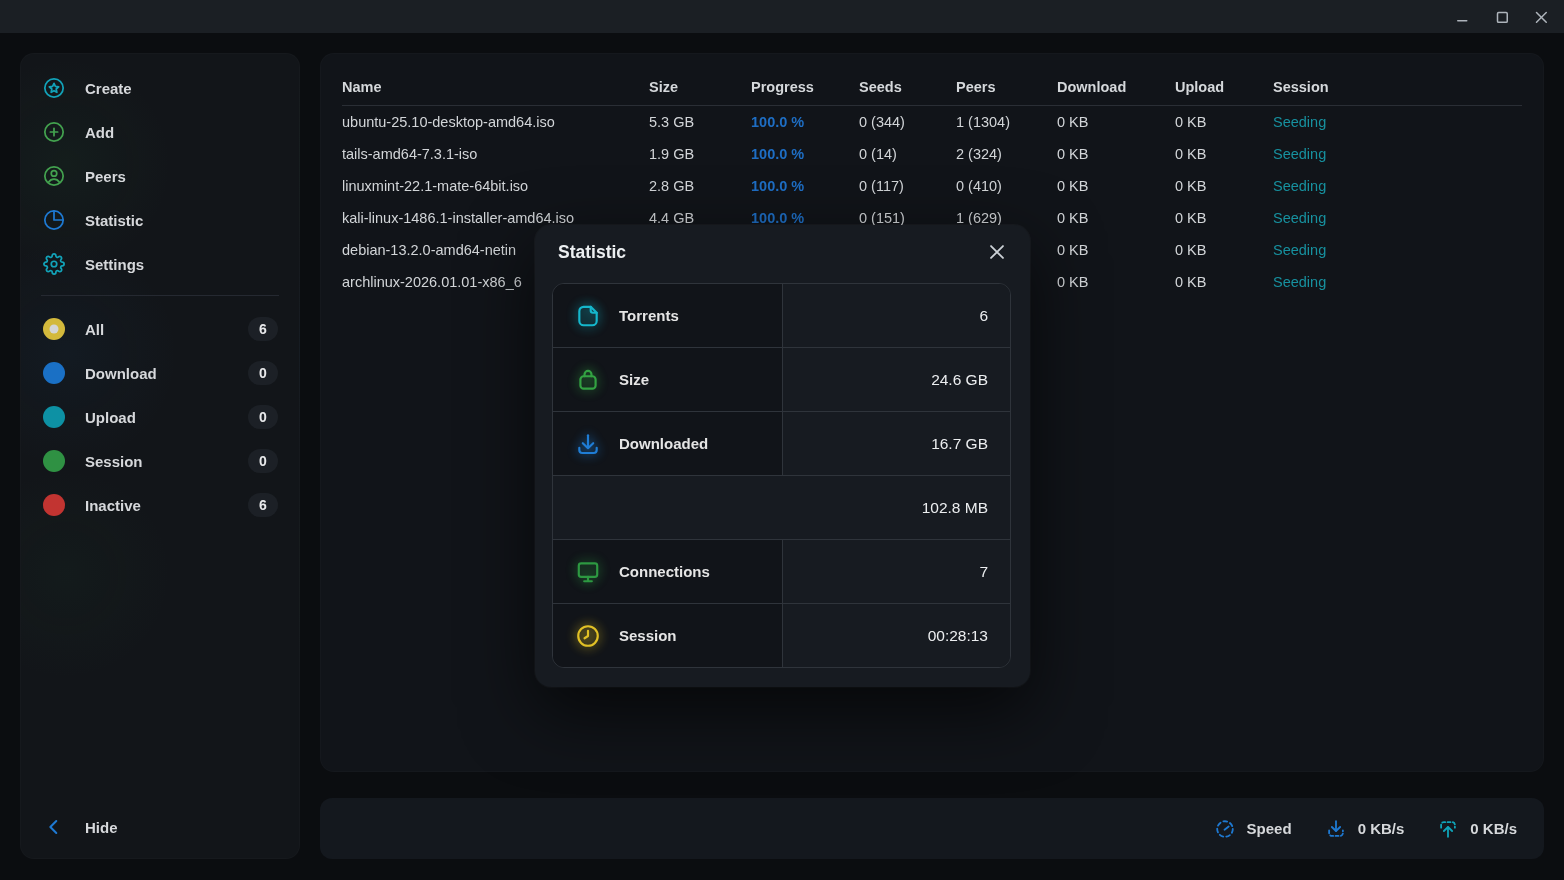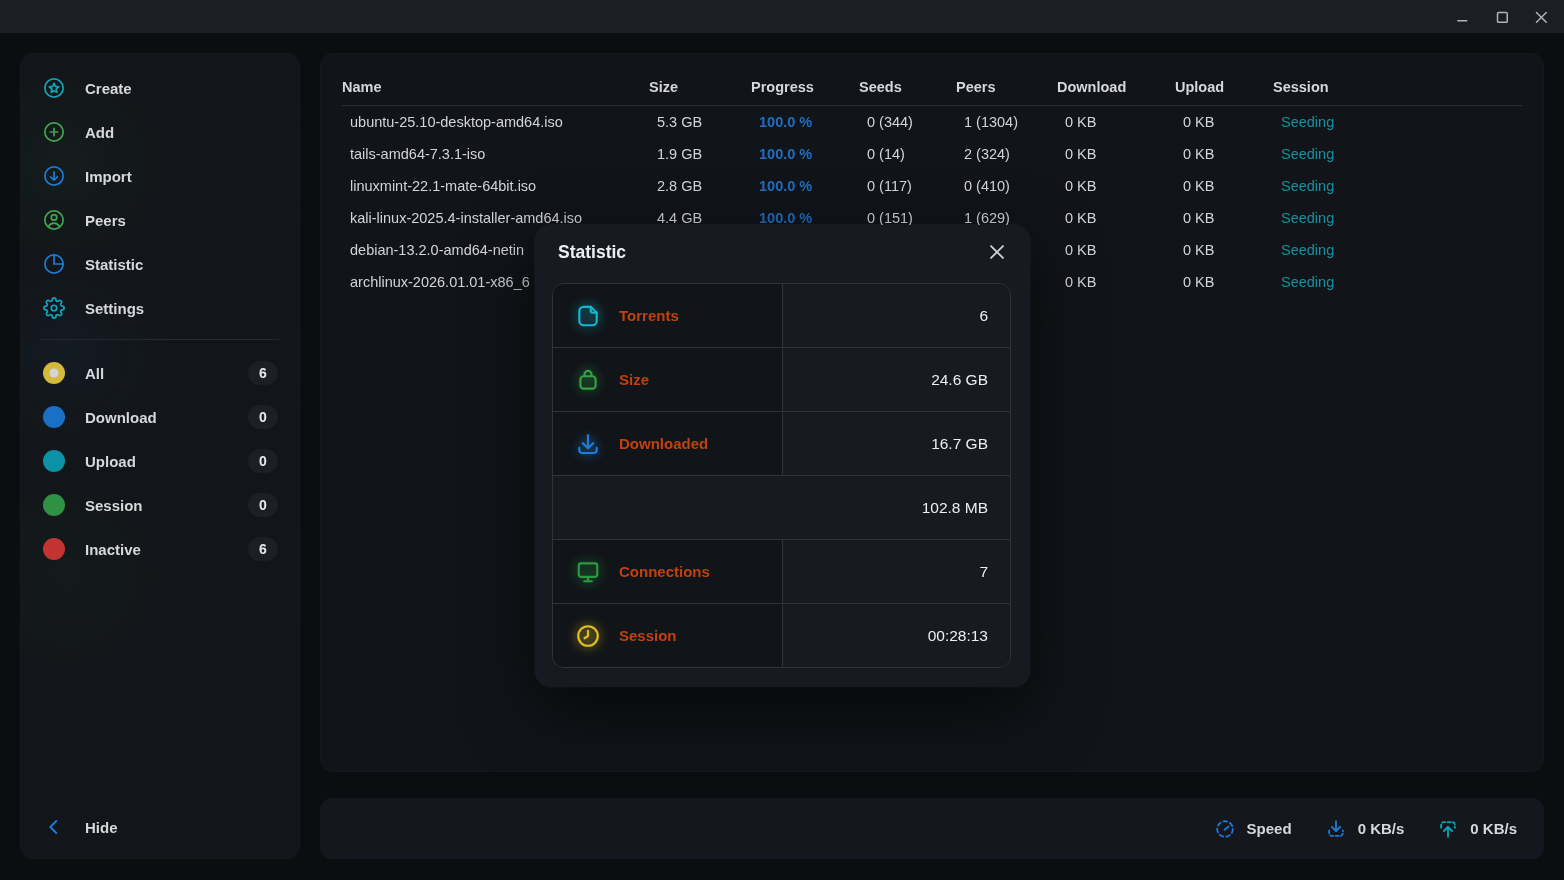--- a/index.html
+++ b/index.html
@@ -78,21 +78,21 @@
     display:grid;
     grid-template-columns:307px 102px 108px 97px 101px 118px 98px 1fr;
     align-items:center;
   }
   .thead{
     height:52px; padding-top:14px;
     border-bottom:1px solid #2a2e35;
     font-size:14.5px; font-weight:700; color:#d5d8db;
   }
   .trow{ height:32px; font-size:14.5px; color:#d2d5d8; }
-  .trow span{ white-space:nowrap;margin-left:8px; }
+  .trow span{ white-space:nowrap; }
   .c-prog{ font-weight:600; }
   .c-status{ font-weight:500; }
 
   
   .statusbar{
     position:absolute; left:320px; top:798px; width:1224px; height:61px;
     border-radius:12px; background:#14181e;
     display:flex; justify-content:flex-end;
     gap:33px; padding-right:27px;
   }
@@ -121,21 +121,21 @@
   }
   .stat-row{ flex:1; display:flex; border-bottom:1px solid #2f343b; }
   .stat-row:last-child{ border-bottom:none; }
   .stat-label-cell{
     width:230px; flex:0 0 auto; border-right:1px solid #2f343b;
     display:flex; align-items:center; gap:18px; padding-left:22px;
     background:#111419;
   }
   .stat-icon{ width:26px; height:26px; filter:drop-shadow(0 0 7px rgba(0,0,0,0)); }
   .stat-icon svg{ width:26px; height:26px; filter:drop-shadow(0 0 6px currentColor); opacity:.97; }
-  .stat-label{ font-size:15px; font-weight:700; color:#c2410c; }
+  .stat-label{ font-size:15px; font-weight:700; color:#e5e5e5; }
   .stat-value-cell{
     flex:1; display:flex; align-items:center; justify-content:flex-end;
     padding-right:22px; font-size:15.5px; font-weight:500; color:#eceef0;
     background:#171b21;
   }
 </style>
 </head>
 <body>
 
 <div class="titlebar">
@@ -172,29 +172,20 @@
     <div class="nav-item">
       <span class="nav-icon" style="color: rgb(67, 162, 79);">
         <svg viewBox="0 0 24 24" fill="none" stroke="currentColor" stroke-width="1.9" stroke-linecap="round">
             <circle cx="12" cy="12" r="10"></circle>
             <path d="M12 8v8M8 12h8"></path>
           </svg>
       </span>
       <span class="nav-label">Add</span>
     </div>
 
-    <div class="nav-item">
-      <span class="nav-icon" style="color: rgb(30, 121, 210);">
-        <svg viewBox="0 0 24 24" fill="none" stroke="currentColor" stroke-width="1.9" stroke-linecap="round" stroke-linejoin="round">
-            <circle cx="12" cy="12" r="10"></circle>
-            <path d="M12 7.5v9M8.2 13l3.8 3.5 3.8-3.5"></path>
-          </svg>
-      </span>
-      <span class="nav-label">Import</span>
-    </div>
 
     <div class="nav-item">
       <span class="nav-icon" style="color: rgb(67, 162, 79);">
         <svg viewBox="0 0 24 24" fill="none" stroke="currentColor" stroke-width="1.9" stroke-linecap="round">
             <circle cx="12" cy="12" r="10"></circle>
             <circle cx="12" cy="9.2" r="3"></circle>
             <path d="M6.3 18.6a6.6 6.6 0 0 1 11.4 0"></path>
           </svg>
       </span>
       <span class="nav-label">Peers</span>
@@ -301,21 +292,21 @@
       <span>2.8 GB</span>
       <span class="c-prog" style="color: rgb(30, 110, 196);">100.0 %</span>
       <span>0 (117)</span>
       <span>0 (410)</span>
       <span>0 KB</span>
       <span>0 KB</span>
       <span class="c-status" style="color: rgb(23, 145, 159);">Seeding</span>
     </div>
 
     <div class="trow">
-      <span>kali-linux-2025.4-installer-amd64.iso</span>
+      <span>kali-linux-1486.1-installer-amd64.iso</span>
       <span>4.4 GB</span>
       <span class="c-prog" style="color: rgb(30, 110, 196);">100.0 %</span>
       <span>0 (151)</span>
       <span>1 (629)</span>
       <span>0 KB</span>
       <span>0 KB</span>
       <span class="c-status" style="color: rgb(23, 145, 159);">Seeding</span>
     </div>
 
     <div class="trow">

